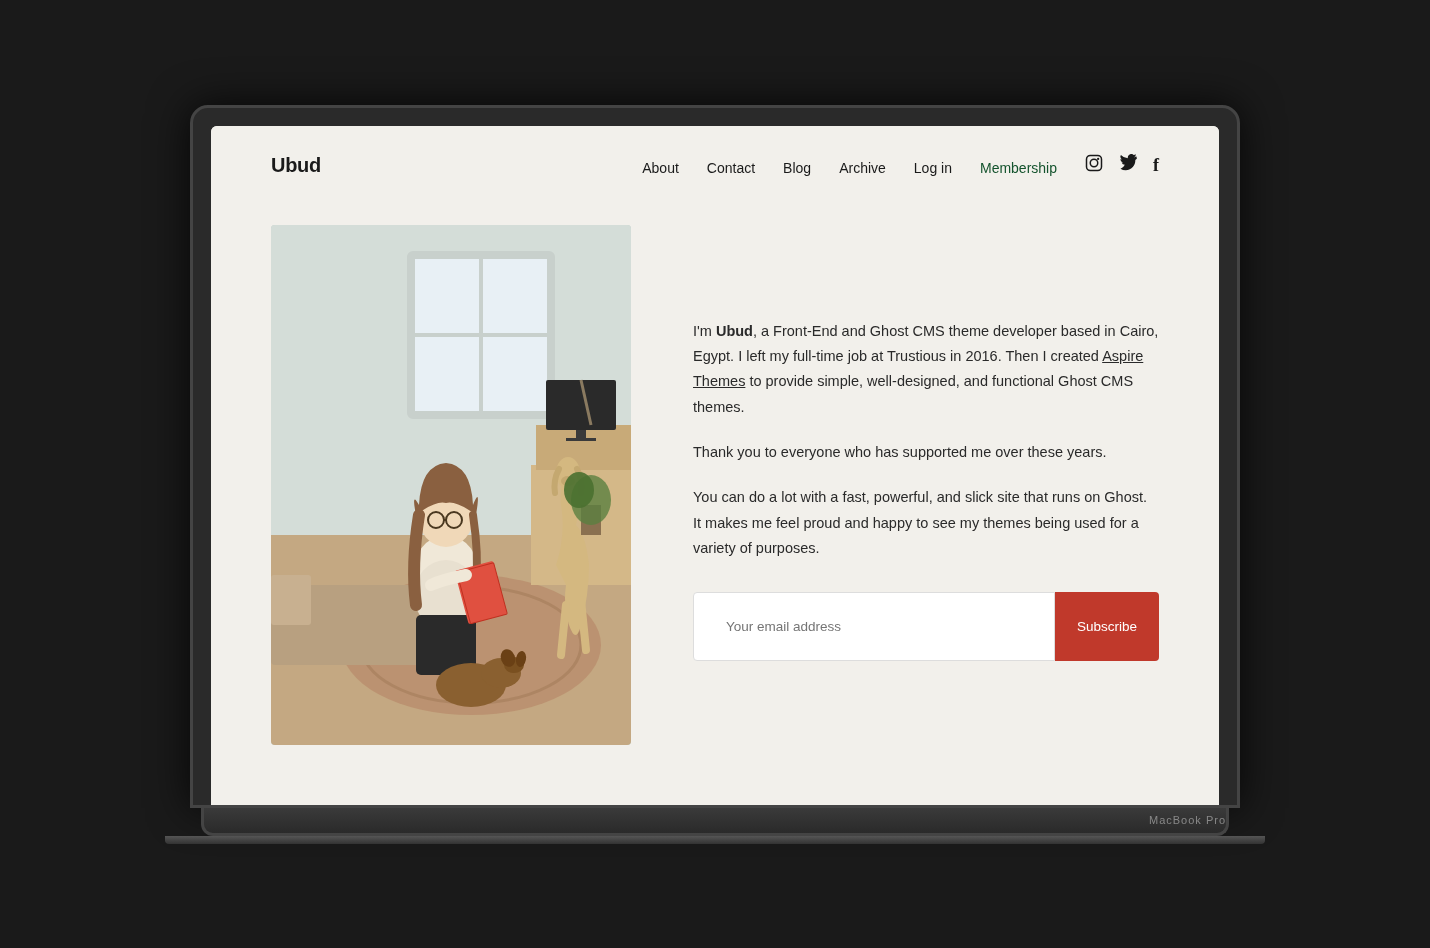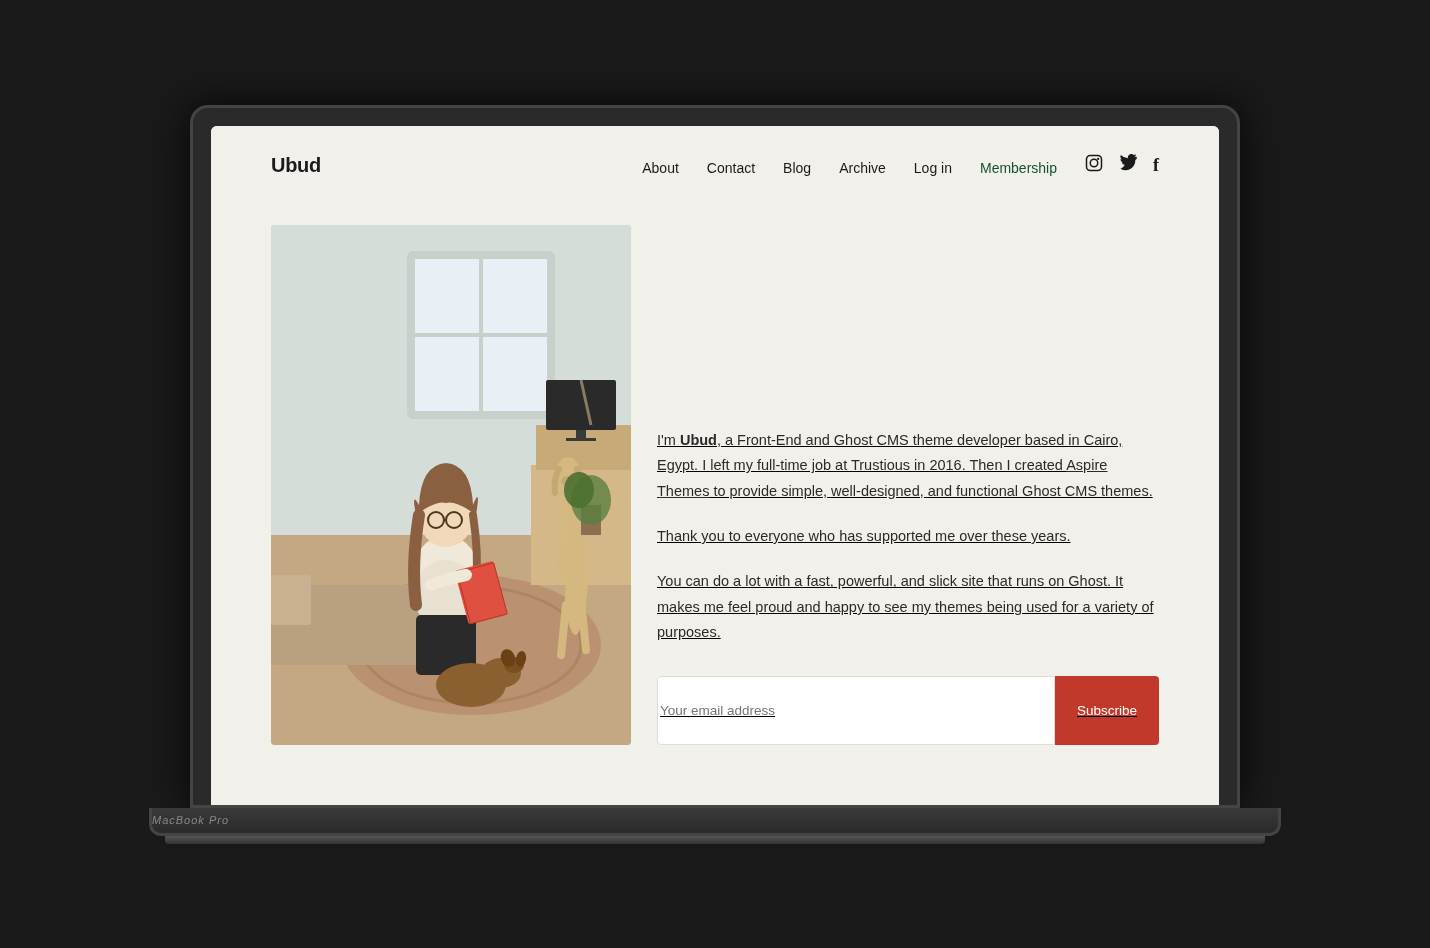--- a/index.html
+++ b/index.html
@@ -31,30 +31,29 @@
     }
 
     .screen-inner {
       background: #f2f0eb;
       border-radius: 6px 6px 0 0;
       overflow: hidden;
       min-height: 650px;
     }
 
     .laptop-base {
-      width: 1132px;
+      width: 1028px;
       height: 28px;
       background: linear-gradient(to bottom, #3a3a3a, #2a2a2a);
       border-radius: 0 0 12px 12px;
       display: flex;
       align-items: center;
-      justify-content: flex-start;
+      justify-content: flex-end;
       border: 3px solid #444;
       border-top: none;
-      font-style: italic;
     }
 
     .laptop-notch-text {
       color: #888;
       font-size: 11px;
       letter-spacing: 1px;
     }
 
     .laptop-hinge {
       width: 1100px;
@@ -106,23 +105,22 @@
 
     .nav-icon {
       font-size: 17px;
       color: #1a1a1a;
       cursor: pointer;
     }
 
     .main-content {
       padding: 20px 60px 60px 60px;
       display: flex;
-      gap: 26px;
-      align-items: flex-end;
-      text-decoration: underline;
+      gap: 62px;
+      align-items: center;
     }
 
     .profile-image {
       flex-shrink: 0;
       width: 360px;
       height: 520px;
       border-radius: 4px;
       overflow: hidden;
       background: #c8d4d0;
     }
@@ -155,21 +153,21 @@
     }
 
     .subscribe-form {
       display: flex;
       gap: 0;
       margin-top: 30px;
     }
 
     .subscribe-input {
       flex: 1;
-      padding: 12px 2px;
+      padding: 12px 32px;
       border: 1.5px solid #ddd;
       background: #fff;
       font-size: 13.5px;
       color: #999;
       outline: none;
       border-radius: 4px 0 0 4px;
     }
 
     .subscribe-btn {
       padding: 27px 22px;

